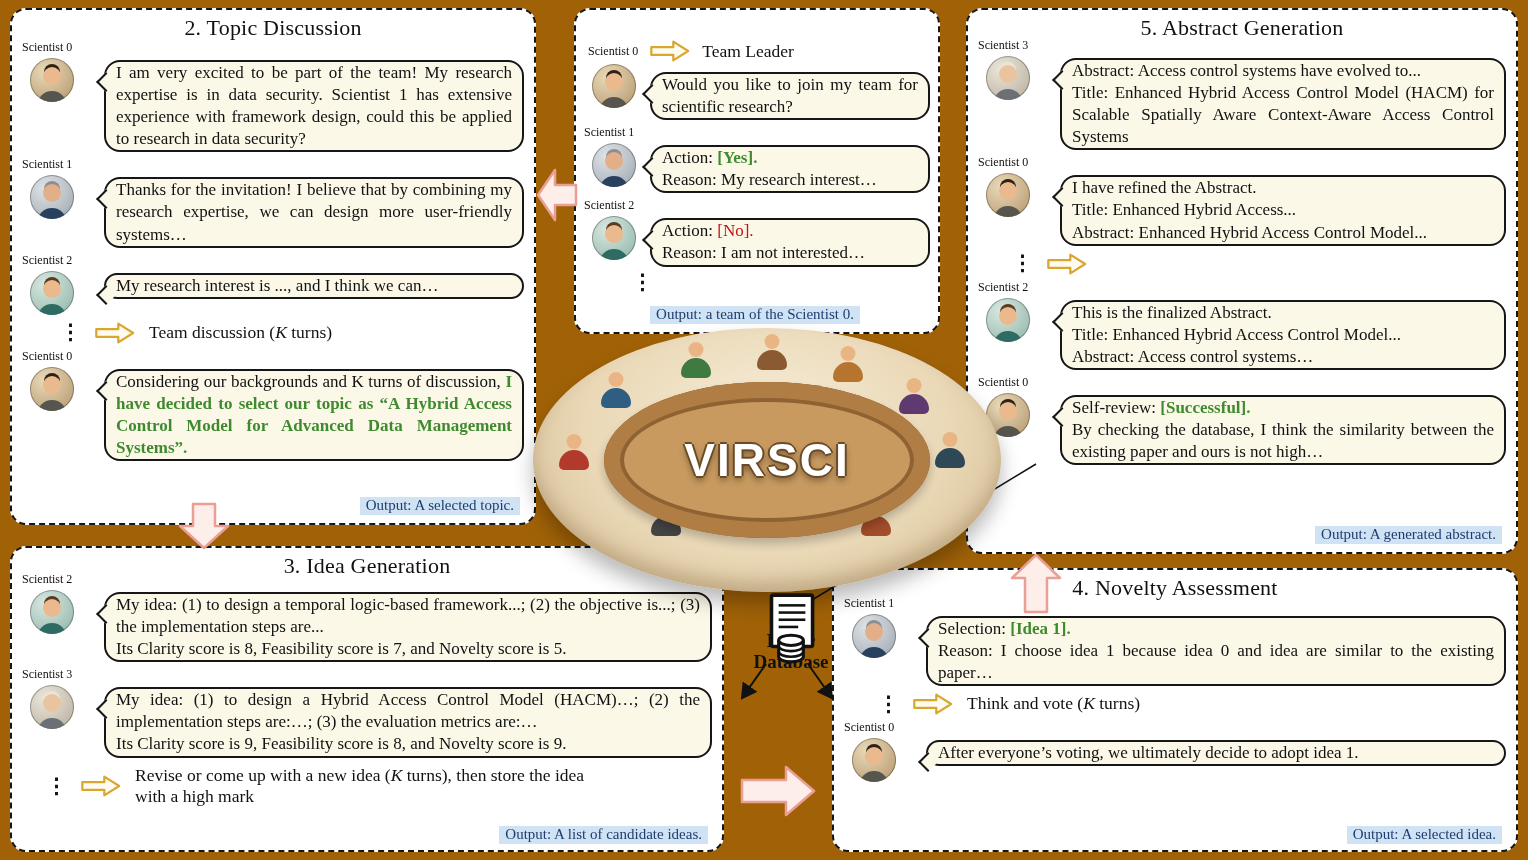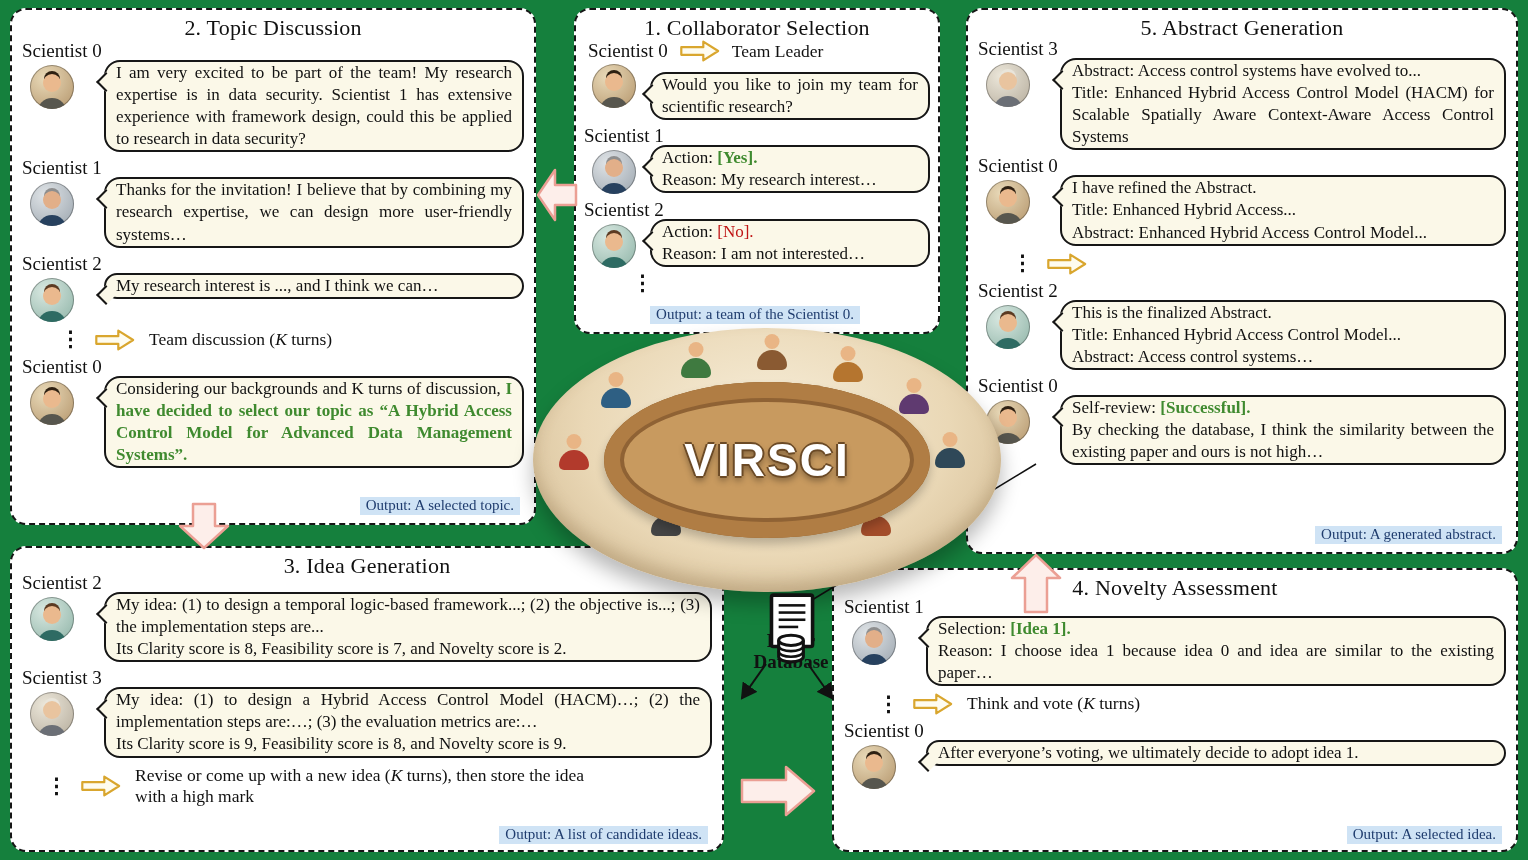--- a/index.html
+++ b/index.html
@@ -1,30 +1,30 @@
 <!DOCTYPE html>
 <html style="--green: #3f8a2f; --red: #c01515; --output-bg: #cfe3f5; --output-fg: #1f3c6e; --bubble-bg: #fbf8e8; --gold: #d9a62e; --pink: #eb9f94; --pink-fill: #fdeeea;"><head>
 <meta charset="utf-8">
 <style>
   * { margin:0; padding:0; box-sizing:border-box; }
   html,body { background:#ffffff; }
   body { font-family:"Liberation Serif", serif; color:#111; }
-  .page { position:relative; width:1528px; height:860px; background:#15803d; overflow:hidden; }
+  .page { position:relative; width:1528px; height:860px; background:#a16207; overflow:hidden; }
 
   
   .panel { position:absolute; border:2.5px dashed #161616; border-radius:16px; background:#fff;
            display:flex; flex-direction:column; z-index:1; }
   .panel-title { position:absolute; top:5px; left:0; right:0; text-align:center;
                  font-size:22px; letter-spacing:.2px; }
 
   
   .msg { display:flex; align-items:flex-start; margin-bottom:5px; }
   .who { flex:none; width:82px; display:flex; flex-direction:column; align-items:flex-start; }
   .who.narrow { width:66px; }
-  .sp { font-size:19px; white-space:nowrap; }
+  .sp { font-size:12px; white-space:nowrap; }
   .avatar { width:44px; height:44px; border-radius:50%; position:relative; overflow:hidden;
             flex:none; margin:3px 0 0 8px; box-shadow:inset 0 0 0 1px rgba(0,0,0,.3); }
   .avatar::before { content:""; position:absolute; left:50%; top:9px; margin-left:-9px;
                     width:18px; height:18px; border-radius:50%;
                     background:var(--skin,#eab98e); box-shadow:0 -4px 0 -1px var(--hair,#3a2a18); }
   .avatar::after  { content:""; position:absolute; left:50%; bottom:-9px; margin-left:-15px;
                     width:30px; height:20px; border-radius:15px 15px 0 0; background:var(--shirt,#555); }
   .av-s0 { background:radial-gradient(circle at 35% 30%, #e9dab9, #b3946a); --skin:#eab98e; --hair:#2e2012; --shirt:#57564e; }
   .av-s1 { background:radial-gradient(circle at 35% 30%, #e0e4e7, #9aa4ad); --skin:#e2af89; --hair:#8e8e8e; --shirt:#27415f; }
   .av-s2 { background:radial-gradient(circle at 35% 30%, #d9e8e1, #8db3a6); --skin:#eab98e; --hair:#5b3a22; --shirt:#2e6b63; }
@@ -146,21 +146,20 @@
         <span>Considering our backgrounds and K turns of discussion, </span><span class="green">I have decided to select our topic as “A Hybrid Access Control Model for Advanced Data Management Systems”.</span>
       </div>
     </div>
 
     <div class="out-row">
       <span class="output">Output: A selected topic.</span>
     </div>
   </div>
 
   <div class="panel" style="left:574px; top:8px; width:366px; height:326px; padding:26px 8px 8px 8px;">
-    <div class="panel-title">1. Collaborator Selection</div>
 
     <div class="k-row" style="margin:4px 0 2px 4px; gap:12px;">
       <span class="sp">Scientist 0</span>
       <svg class="yarrow" viewBox="0 0 36 20">
         <polygon points="1,6.5 21,6.5 21,1.5 34.5,10 21,18.5 21,13.5 1,13.5"></polygon>
         </svg>
       <span>Team Leader</span>
     </div>
 
     <div class="msg">
@@ -267,21 +266,21 @@
   <div class="panel" style="left:10px; top:546px; width:714px; height:306px; padding:24px 10px 6px 10px;">
     <div class="panel-title">3. Idea Generation</div>
 
     <div class="msg">
       <div class="who">
         <span class="sp">Scientist 2</span>
         <span class="avatar av-s2"></span>
       </div>
       <div class="bubble">
         <span>My idea: (1) to design a temporal logic-based framework...; (2) the objective is...; (3) the implementation steps are...</span>
-        <span class="bl">Its Clarity score is 8, Feasibility score is 7, and Novelty score is 2.</span>
+        <span class="bl">Its Clarity score is 8, Feasibility score is 7, and Novelty score is 5.</span>
       </div>
     </div>
 
     <div class="msg">
       <div class="who">
         <span class="sp">Scientist 3</span>
         <span class="avatar av-s3"></span>
       </div>
       <div class="bubble">
         <span>My idea: (1) to design a Hybrid Access Control Model (HACM)…; (2) the implementation steps are:…; (3) the evaluation metrics are:…</span>

